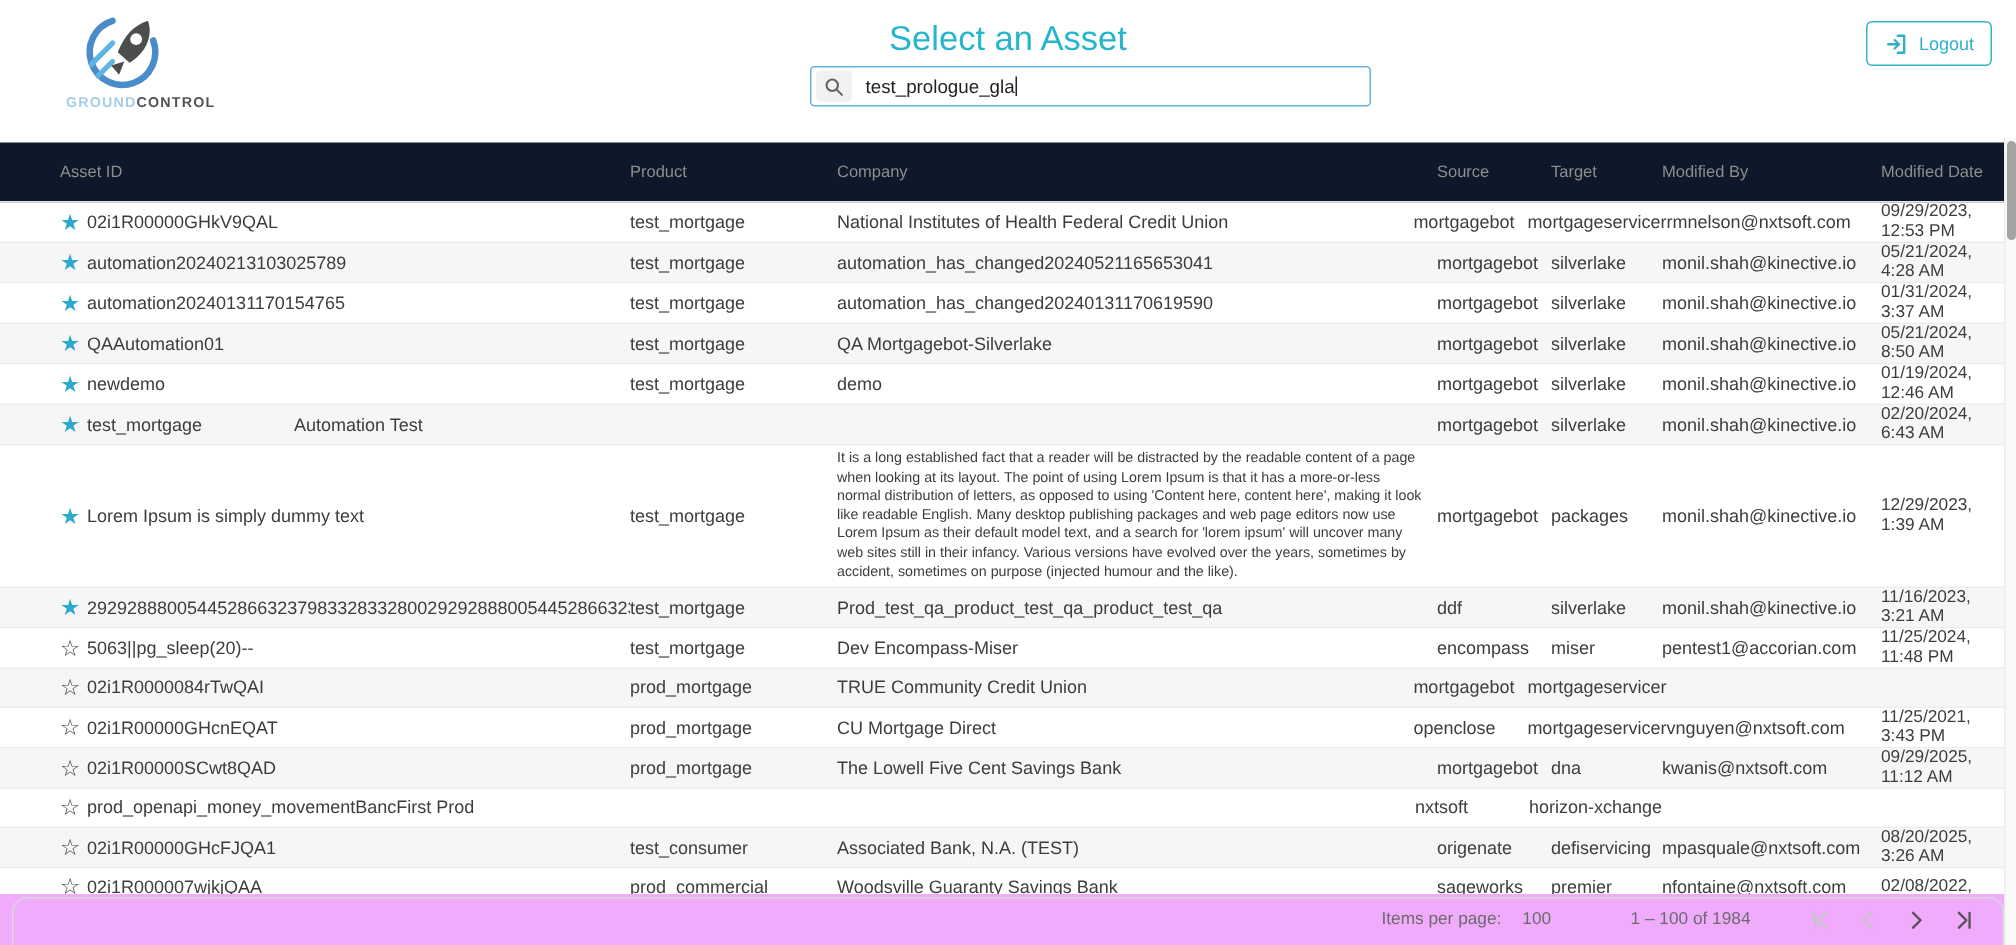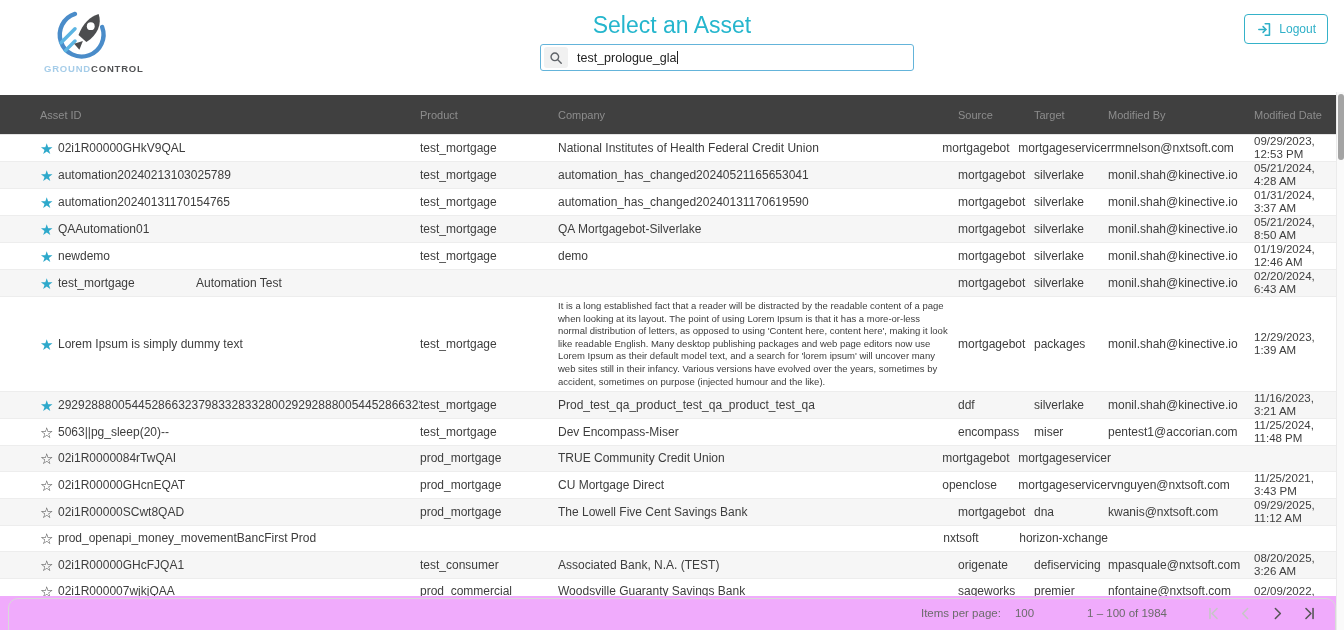--- a/index.html
+++ b/index.html
@@ -37,21 +37,21 @@
     position:absolute; right:16px; top:14px; height:30px;
     border:1px solid #35b2c9; border-radius:4px; background:#fff;
     display:flex; align-items:center; gap:6px; padding:0 11px;
     color:#2fb0c8; font-size:12px; font-weight:500; cursor:pointer;
   }
 
   
   .table { position:absolute; top:95px; left:0; right:8px; }
   .thead {
     display:flex; align-items:center; height:40px; padding-left:40px;
-    border-bottom:1px solid #e4e4e4; color:#8d8d8d; font-size:11px; background:#404040;
+    border-bottom:1px solid #e4e4e4; color:#8d8d8d; font-size:11px; background:#0f172a;
   }
   .th { white-space:nowrap; }
   .th.asset   { flex:0 0 380px; }
   .th.product { flex:0 0 138px; }
   .th.company { flex:1 1 392px; min-width:0; }
   .th.source  { flex:0 0 76px; }
   .th.target  { flex:0 0 74px; }
   .th.modby   { flex:0 0 146px; }
   .th.moddate { flex:0 0 82px; }
 
@@ -282,21 +282,21 @@
         <span class="td moddate">08/20/2025, 3:26 AM</span>
       </div>
       <div class="tr">
         <span class="star outline">☆</span>
         <span class="td asset">02i1R000007wjkjQAA</span>
         <span class="td product">prod_commercial</span>
         <span class="td company">Woodsville Guaranty Savings Bank</span>
         <span class="td source">sageworks</span>
         <span class="td target">premier</span>
         <span class="td modby">nfontaine@nxtsoft.com</span>
-        <span class="td moddate">02/09/2022,</span>
+        <span class="td moddate">02/08/2022,</span>
       </div>
     </div>
 </div>
 
 <div class="bottom-bar">
   <div class="scroll-outline"></div>
   <div class="paginator">
     <span>Items per page:</span>
     <span class="pp-value">100</span>
     <span class="pp-range">1 – 100 of 1984</span>

